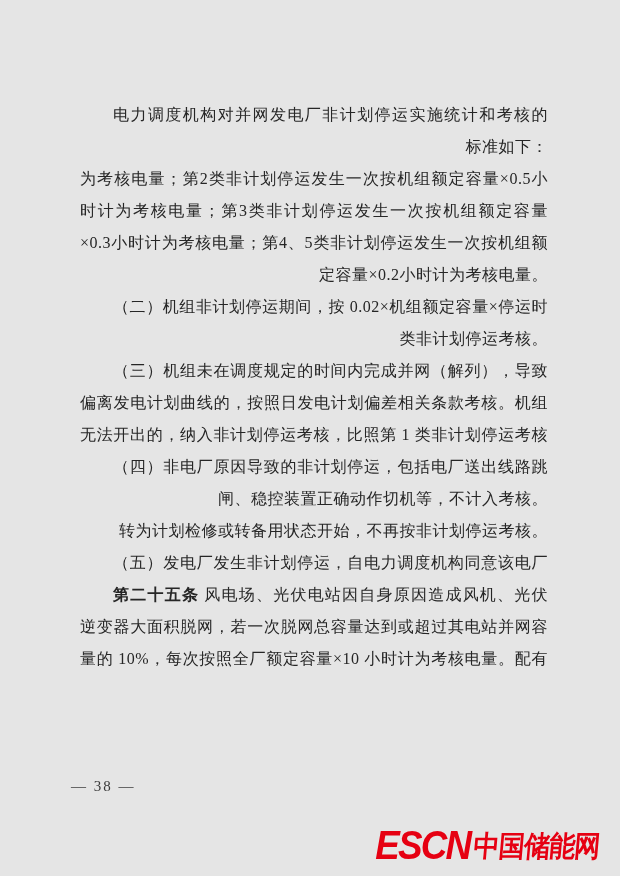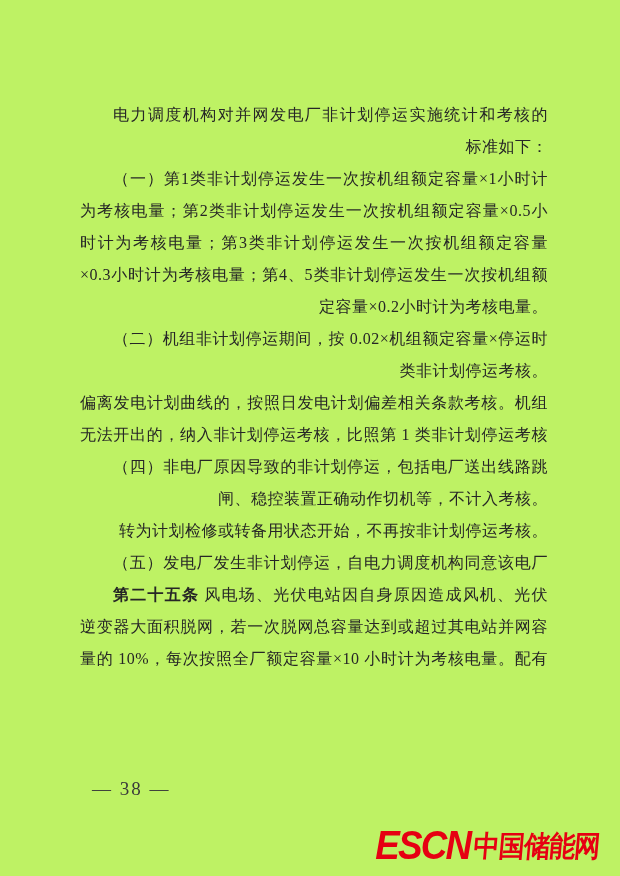--- a/index.html
+++ b/index.html
@@ -4,21 +4,21 @@
 <style>
   html, body {
     margin: 0;
     padding: 0;
     background: #ffffff;
   }
   .page {
     position: relative;
     width: 620px;
     height: 876px;
-    background: #bef264;
+    background: #e5e5e5;
     overflow: hidden;
     font-family: "Liberation Serif", "DejaVu Serif", serif;
   }
   .content {
     position: absolute;
     left: 80px;
     top: 99px;
     width: 468px;
   }
   .line {
@@ -35,23 +35,23 @@
   .line.justify {
     text-align: justify;
     text-align-last: justify;
   }
   .art-num {
     font-weight: 700;
     font-family: "Liberation Sans", "DejaVu Sans", sans-serif;
   }
   .footer {
     position: absolute;
-    left: 92px;
+    left: 71px;
     top: 778px;
-    font-size: 19px;
+    font-size: 15px;
     color: #3a3a3a;
     letter-spacing: 2px;
     font-family: "Liberation Serif", "DejaVu Serif", serif;
   }
   .logo {
     position: absolute;
     top: 826px;
     right: 8px;
     white-space: nowrap;
     font-weight: 700;
@@ -78,27 +78,27 @@
   }
 </style>
 </head>
 <body>
 
 <div class="page">
 
   <div class="content" id="doc-body">
       <div class="line indent justify">电力调度机构对并网发电厂非计划停运实施统计和考核的</div>
       <div class="line">标准如下：</div>
-      <div class="line indent justify">（一）第1类非计划停运发生一次按机组额定容量×1小时计</div>
       <div class="line justify">为考核电量；第2类非计划停运发生一次按机组额定容量×0.5小</div>
       <div class="line justify">时计为考核电量；第3类非计划停运发生一次按机组额定容量</div>
       <div class="line justify">×0.3小时计为考核电量；第4、5类非计划停运发生一次按机组额</div>
       <div class="line">定容量×0.2小时计为考核电量。</div>
       <div class="line indent justify">（二）机组非计划停运期间，按 0.02×机组额定容量×停运时</div>
       <div class="line">类非计划停运考核。</div>
+      <div class="line indent justify">（三）机组未在调度规定的时间内完成并网（解列），导致</div>
       <div class="line justify">偏离发电计划曲线的，按照日发电计划偏差相关条款考核。机组</div>
       <div class="line justify">无法开出的，纳入非计划停运考核，比照第 1 类非计划停运考核</div>
       <div class="line indent justify">（四）非电厂原因导致的非计划停运，包括电厂送出线路跳</div>
       <div class="line">闸、稳控装置正确动作切机等，不计入考核。</div>
       <div class="line">转为计划检修或转备用状态开始，不再按非计划停运考核。</div>
       <div class="line indent justify">（五）发电厂发生非计划停运，自电力调度机构同意该电厂</div>
       <div class="line indent justify"><span class="art-num">第二十五条</span> 风电场、光伏电站因自身原因造成风机、光伏</div>
       <div class="line justify">逆变器大面积脱网，若一次脱网总容量达到或超过其电站并网容</div>
       <div class="line justify">量的 10%，每次按照全厂额定容量×10 小时计为考核电量。配有</div>
     </div>

